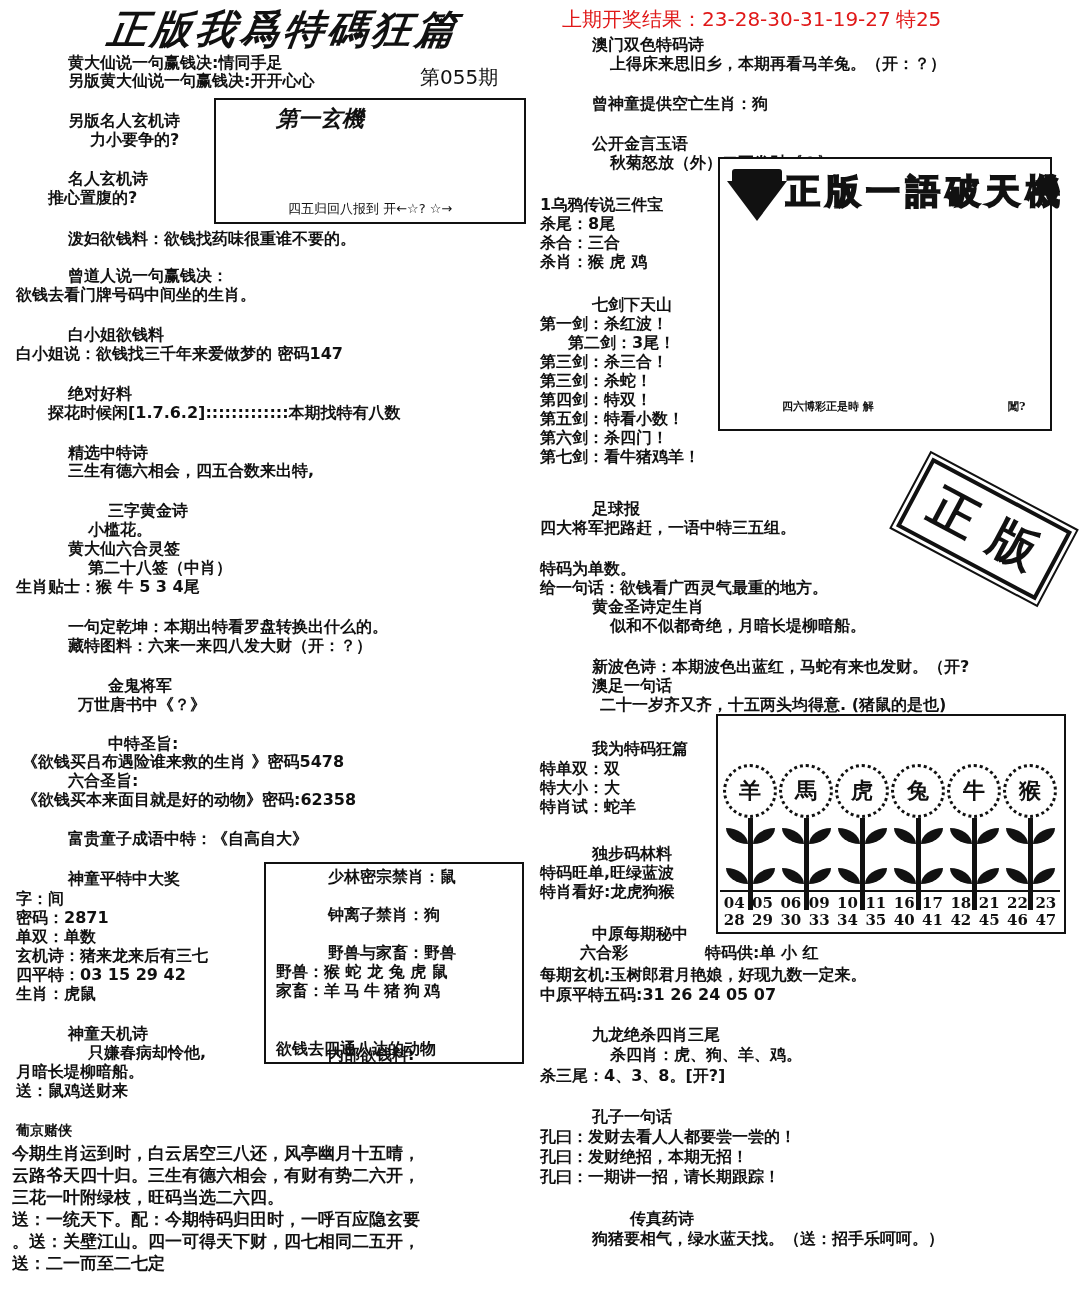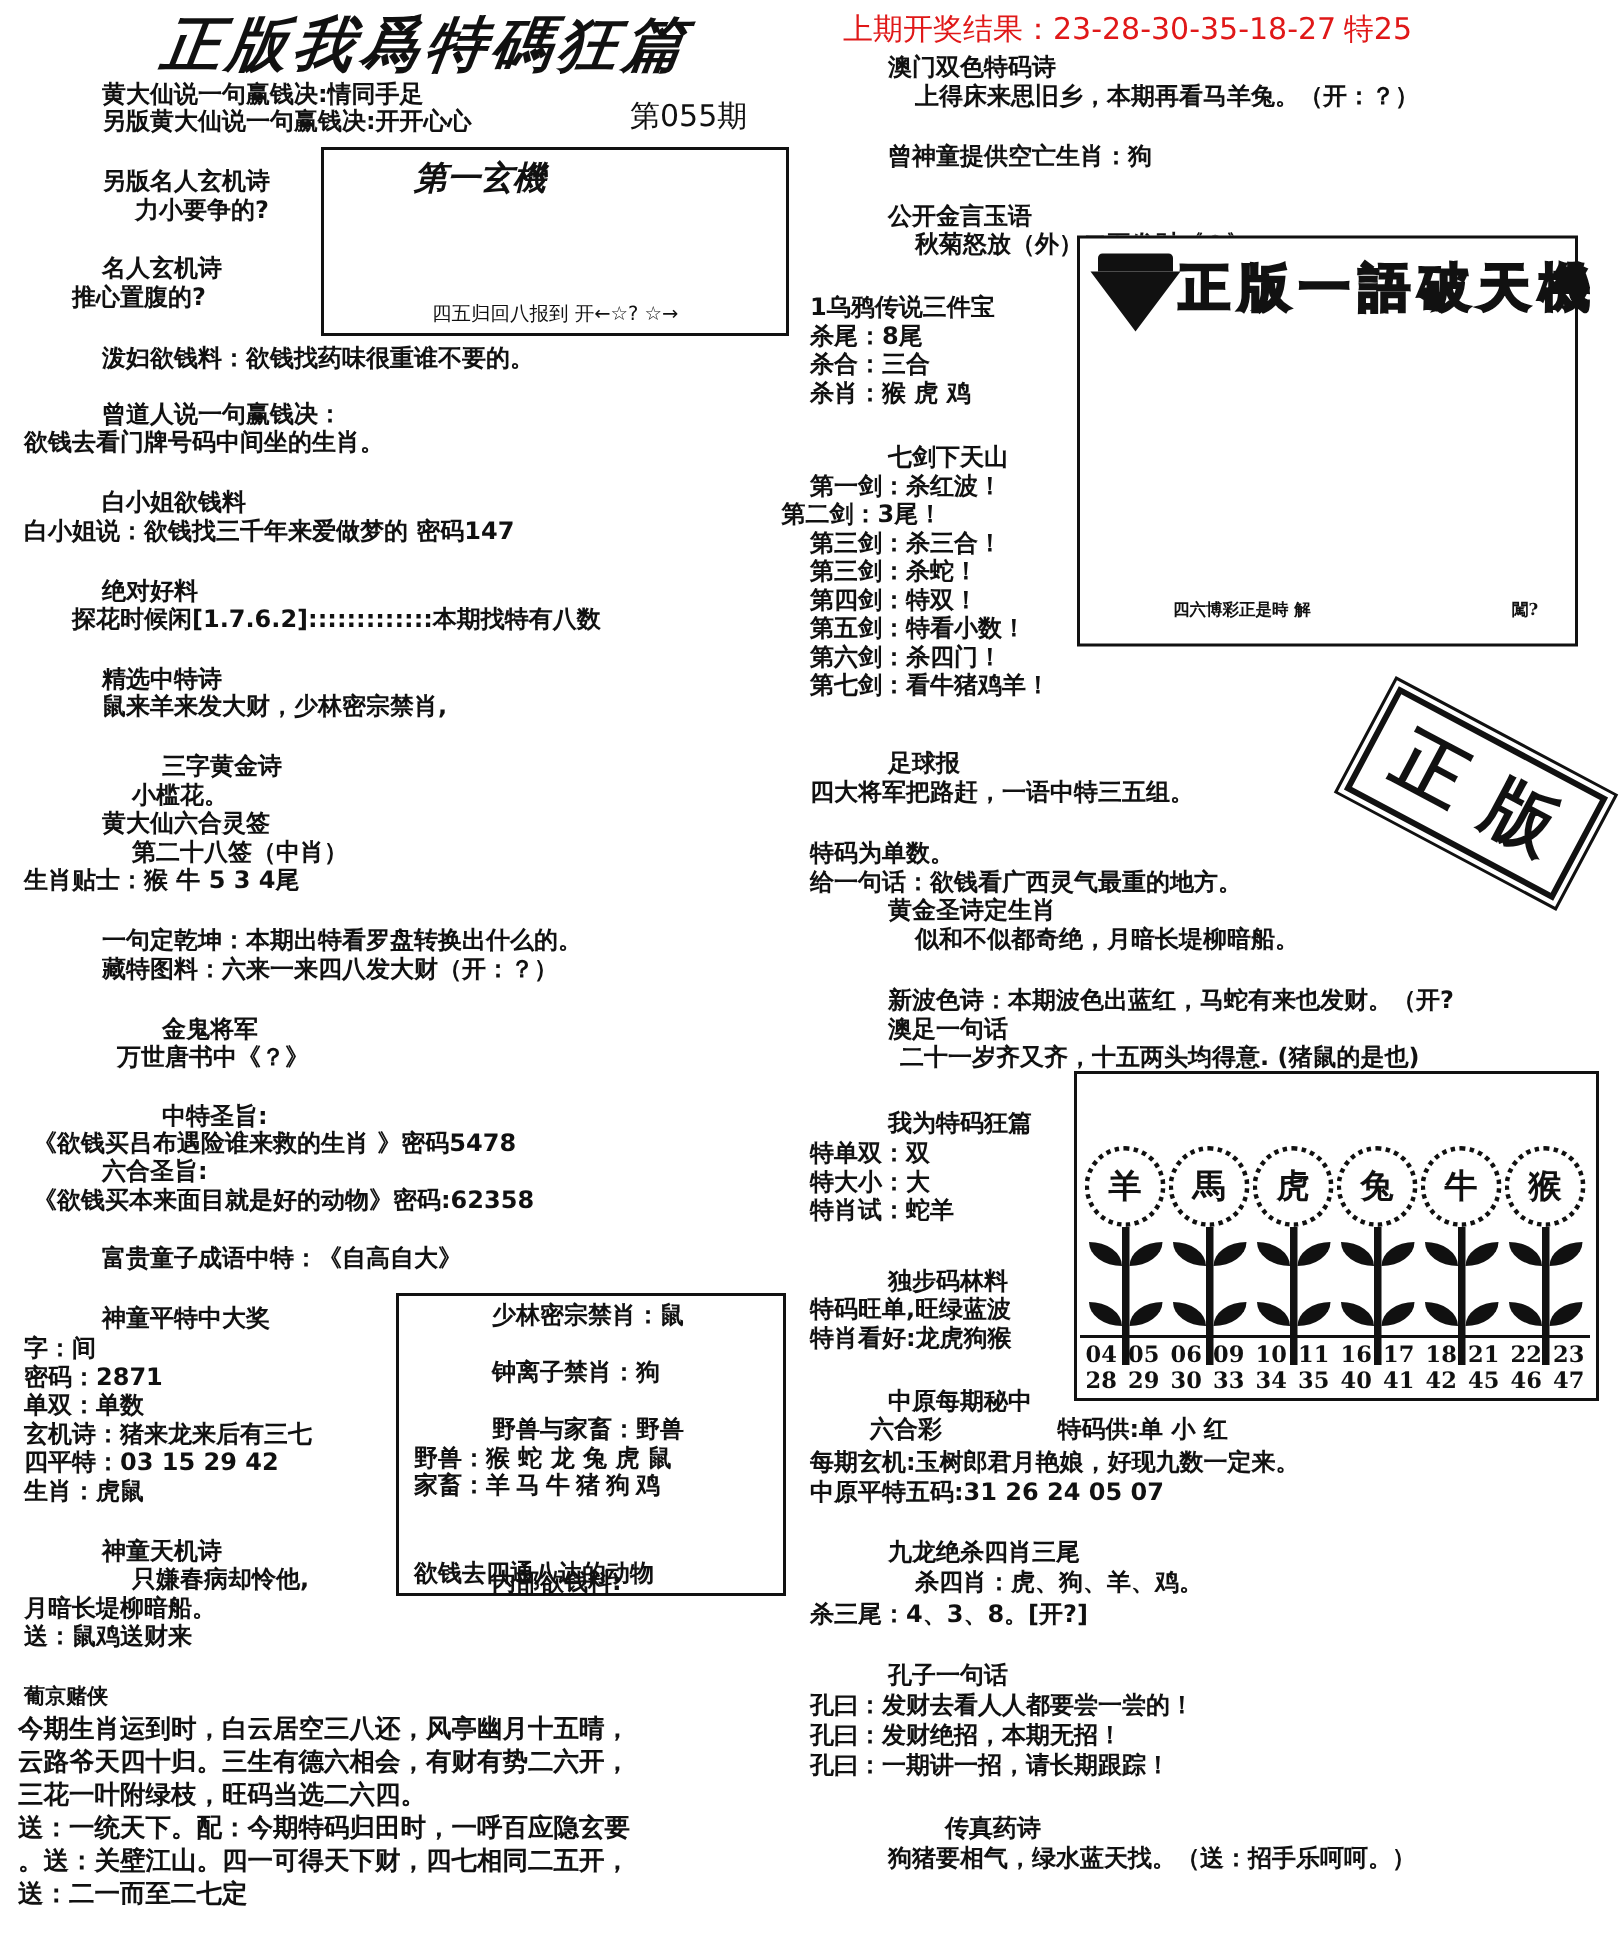--- a/index.html
+++ b/index.html
@@ -21,21 +21,21 @@
   .leaf{position:absolute;width:22px;height:16px;background:#111;border-radius:0 100% 0 100%;}
   .nums{display:grid;grid-template-columns:repeat(12,1fr);font-family:"DejaVu Serif","Liberation Serif",serif;font-weight:bold;font-size:15px;line-height:17px;text-align:center;}
   .diamond{width:0;height:0;border-left:30px solid transparent;border-right:30px solid transparent;border-top:40px solid #111;position:absolute;}
   .diamond-top{position:absolute;width:50px;height:12px;background:#111;border-radius:3px 3px 0 0;}
 </style>
 </head>
 <body>
 
 <div class="abs title" style="left:108px;top:2px;">正版我爲特碼狂篇</div>
 <div class="abs" style="left:562px;top:6px;">
-  <span class="red">上期开奖结果：</span><span class="red">23-28-30-35-18-27</span>&nbsp;<span class="red">特25</span>
+  <span class="red">上期开奖结果：</span><span class="red">23-28-30-31-19-27</span>&nbsp;<span class="red">特25</span>
 </div>
 <div class="abs" style="left:420px;top:64px;font-size:20px;">第055期</div>
 
 <div class="abs t" style="left:68px;top:54px;">黄大仙说一句赢钱决:情同手足</div>
 <div class="abs t" style="left:68px;top:72px;">另版黄大仙说一句赢钱决:开开心心</div>
 
 <div class="abs t" style="left:68px;top:112px;">另版名人玄机诗</div>
 <div class="abs t" style="left:90px;top:131px;">力小要争的?</div>
 <div class="abs t" style="left:68px;top:170px;">名人玄机诗</div>
 <div class="abs t" style="left:48px;top:189px;">推心置腹的?</div>
@@ -49,21 +49,21 @@
 <div class="abs t" style="left:68px;top:267px;">曾道人说一句赢钱决：</div>
 <div class="abs t" style="left:16px;top:286px;">欲钱去看门牌号码中间坐的生肖。</div>
 
 <div class="abs t" style="left:68px;top:326px;">白小姐欲钱料</div>
 <div class="abs t" style="left:16px;top:345px;">白小姐说：欲钱找三千年来爱做梦的   密码147</div>
 
 <div class="abs t" style="left:68px;top:385px;">绝对好料</div>
 <div class="abs t" style="left:48px;top:404px;">探花时候闲[1.7.6.2]:::::::::::::本期找特有八数</div>
 
 <div class="abs t" style="left:68px;top:444px;">精选中特诗</div>
-<div class="abs t" style="left:68px;top:462px;">鼠来羊来发大财，少林密宗禁肖,</div>
+<div class="abs t" style="left:68px;top:462px;">三生有德六相会，四五合数来出特,</div>
 
 <div class="abs t" style="left:108px;top:502px;">三字黄金诗</div>
 <div class="abs t" style="left:88px;top:521px;">小槛花。</div>
 <div class="abs t" style="left:68px;top:540px;">黄大仙六合灵签</div>
 <div class="abs t" style="left:88px;top:559px;">第二十八签（中肖）</div>
 <div class="abs t" style="left:16px;top:578px;">生肖贴士：猴   牛   5  3   4尾</div>
 
 <div class="abs t" style="left:68px;top:618px;">一句定乾坤：本期出特看罗盘转换出什么的。</div>
 <div class="abs t" style="left:68px;top:637px;">藏特图料：六来一来四八发大财（开：？）</div>
 
@@ -122,21 +122,21 @@
   <div class="abs sm mono" style="left:288px;top:240px;">闖?</div>
 </div>
 
 <div class="abs t" style="left:540px;top:196px;">1乌鸦传说三件宝</div>
 <div class="abs t" style="left:540px;top:215px;">杀尾：8尾</div>
 <div class="abs t" style="left:540px;top:234px;">杀合：三合</div>
 <div class="abs t" style="left:540px;top:253px;">杀肖：猴   虎   鸡</div>
 
 <div class="abs t" style="left:592px;top:296px;">七剑下天山</div>
 <div class="abs t" style="left:540px;top:315px;">第一剑：杀红波！</div>
-<div class="abs t" style="left:521px;top:334px;">第二剑：3尾！</div>
+<div class="abs t" style="left:568px;top:334px;">第二剑：3尾！</div>
 <div class="abs t" style="left:540px;top:353px;">第三剑：杀三合！</div>
 <div class="abs t" style="left:540px;top:372px;">第三剑：杀蛇！</div>
 <div class="abs t" style="left:540px;top:391px;">第四剑：特双！</div>
 <div class="abs t" style="left:540px;top:410px;">第五剑：特看小数！</div>
 <div class="abs t" style="left:540px;top:429px;">第六剑：杀四门！</div>
 <div class="abs t" style="left:540px;top:448px;">第七剑：看牛猪鸡羊！</div>
 
 <div class="stamp">
   <span>正</span>
   <span>版</span>

